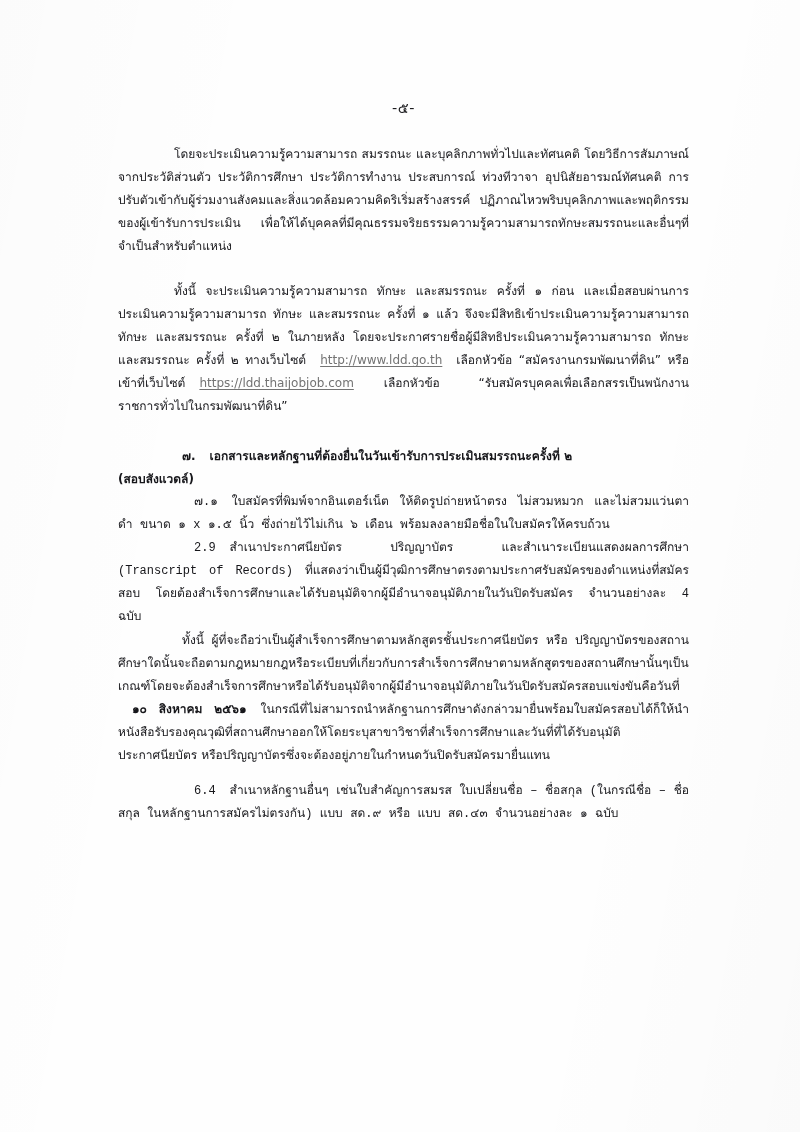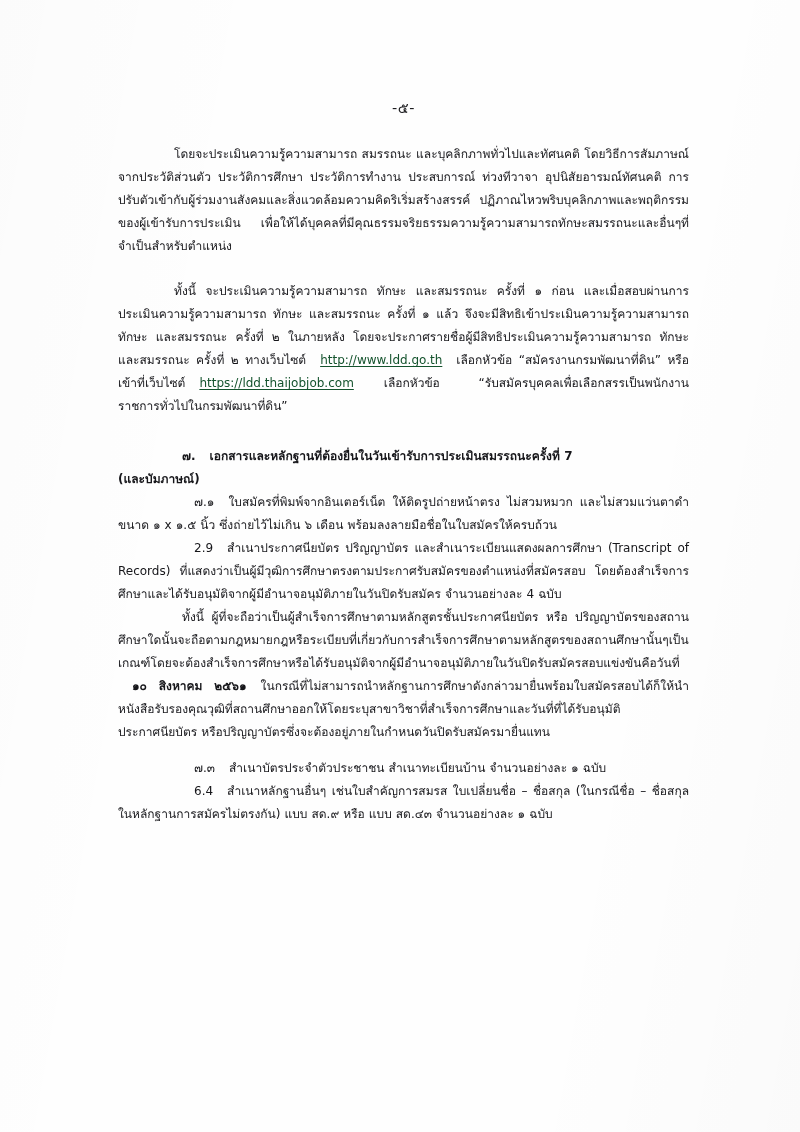--- a/index.html
+++ b/index.html
@@ -48,32 +48,32 @@
     font-size: 12px;
     line-height: 23px;
     text-align: justify;
     text-justify: inter-word;
     color: #16161a;
     word-spacing: 0.2px;
   }
 
   p.para.indent { text-indent: 56px; }
   p.para.indent-lg { text-indent: 64px; }
-  p.para.indent-item { text-indent: 76px; }
+  p.para.indent-item { text-indent: 76px; font-family: Liberation Mono, monospace; }
   p.para.indent-head { text-indent: 64px; }
 
   .gap-sm { height: 13px; }
   .gap-md { height: 22px; }
   .gap-lg { height: 27px; }
 
   .bold { font-weight: bold; }
   .link {
     text-decoration: underline;
     text-underline-offset: 2px;
-    color: #14532d;
+    color: #737373;
     margin-top: 8px;
   }
   .sp { display: inline-block; width: 14px; }
   .sp-wide { display: inline-block; width: 30px; }
 
   .heading-7 {
     font-weight: bold;
     font-size: 15.4px;
   }
 </style>
@@ -88,30 +88,29 @@
     <div class="page-number">-๕-</div>
 
     <p class="para indent">โดยจะประเมินความรู้ความสามารถ สมรรถนะ และบุคลิกภาพทั่วไปและทัศนคติ โดยวิธีการสัมภาษณ์จากประวัติส่วนตัว ประวัติการศึกษา ประวัติการทำงาน ประสบการณ์ ท่วงทีวาจา อุปนิสัยอารมณ์ทัศนคติ การปรับตัวเข้ากับผู้ร่วมงานสังคมและสิ่งแวดล้อมความคิดริเริ่มสร้างสรรค์ ปฏิภาณไหวพริบบุคลิกภาพและพฤติกรรมของผู้เข้ารับการประเมิน เพื่อให้ได้บุคคลที่มีคุณธรรมจริยธรรมความรู้ความสามารถทักษะสมรรถนะและอื่นๆที่จำเป็นสำหรับตำแหน่ง</p>
 
     <div class="gap-md"></div>
 
     <p class="para indent"><span>ทั้งนี้ จะประเมินความรู้ความสามารถ ทักษะ และสมรรถนะ ครั้งที่ ๑ ก่อน และเมื่อสอบผ่านการประเมินความรู้ความสามารถ ทักษะ และสมรรถนะ ครั้งที่ ๑ แล้ว จึงจะมีสิทธิเข้าประเมินความรู้ความสามารถ ทักษะ และสมรรถนะ ครั้งที่ ๒ ในภายหลัง โดยจะประกาศรายชื่อผู้มีสิทธิประเมินความรู้ความสามารถ ทักษะ และสมรรถนะ ครั้งที่ ๒ ทางเว็บไซต์</span><span class="sp"></span><a class="link">http://www.ldd.go.th</a><span class="sp"></span><span>เลือกหัวข้อ “สมัครงานกรมพัฒนาที่ดิน” หรือเข้าที่เว็บไซต์</span><span class="sp"></span><a class="link">https://ldd.thaijobjob.com</a><span class="sp-wide"></span><span>เลือกหัวข้อ “รับสมัครบุคคลเพื่อเลือกสรรเป็นพนักงานราชการทั่วไปในกรมพัฒนาที่ดิน”</span></p>
 
     <div class="gap-lg"></div>
 
-    <p class="para indent-head heading-7"><span>๗.</span><span class="sp"></span><span>เอกสารและหลักฐานที่ต้องยื่นในวันเข้ารับการประเมินสมรรถนะครั้งที่ 7</span></p>
+    <p class="para indent-head heading-7"><span>๗.</span><span class="sp"></span><span>เอกสารและหลักฐานที่ต้องยื่นในวันเข้ารับการประเมินสมรรถนะครั้งที่ ๒</span></p>
 
-    <p class="para heading-7">(และบัมภาษณ์)</p>
+    <p class="para heading-7">(สอบสังแวดล์)</p>
 
     <p class="para indent-item"><span>๗.๑</span><span class="sp"></span><span>ใบสมัครที่พิมพ์จากอินเตอร์เน็ต ให้ติดรูปถ่ายหน้าตรง ไม่สวมหมวก และไม่สวมแว่นตาดำ ขนาด ๑ x ๑.๕ นิ้ว ซึ่งถ่ายไว้ไม่เกิน ๖ เดือน พร้อมลงลายมือชื่อในใบสมัครให้ครบถ้วน</span></p>
 
     <p class="para indent-item"><span>2.9</span><span class="sp"></span><span>สำเนาประกาศนียบัตร ปริญญาบัตร และสำเนาระเบียนแสดงผลการศึกษา (Transcript of Records) ที่แสดงว่าเป็นผู้มีวุฒิการศึกษาตรงตามประกาศรับสมัครของตำแหน่งที่สมัครสอบ โดยต้องสำเร็จการศึกษาและได้รับอนุมัติจากผู้มีอำนาจอนุมัติภายในวันปิดรับสมัคร จำนวนอย่างละ 4 ฉบับ</span></p>
 
     <p class="para indent-lg"><span>ทั้งนี้ ผู้ที่จะถือว่าเป็นผู้สำเร็จการศึกษาตามหลักสูตรชั้นประกาศนียบัตร หรือ ปริญญาบัตรของสถานศึกษาใดนั้นจะถือตามกฎหมายกฎหรือระเบียบที่เกี่ยวกับการสำเร็จการศึกษาตามหลักสูตรของสถานศึกษานั้นๆเป็นเกณฑ์โดยจะต้องสำเร็จการศึกษาหรือได้รับอนุมัติจากผู้มีอำนาจอนุมัติภายในวันปิดรับสมัครสอบแข่งขันคือวันที่</span><span class="sp"></span><span class="bold">๑๐ สิงหาคม ๒๕๖๑</span><span class="sp"></span><span>ในกรณีที่ไม่สามารถนำหลักฐานการศึกษาดังกล่าวมายื่นพร้อมใบสมัครสอบได้ก็ให้นำหนังสือรับรองคุณวุฒิที่สถานศึกษาออกให้โดยระบุสาขาวิชาที่สำเร็จการศึกษาและวันที่ที่ได้รับอนุมัติประกาศนียบัตร หรือปริญญาบัตรซึ่งจะต้องอยู่ภายในกำหนดวันปิดรับสมัครมายื่นแทน</span></p>
 
     <div class="gap-sm"></div>
 
-    <p class="para indent-item"><span>๗.๓</span><span class="sp"></span><span>สำเนาบัตรประจำตัวประชาชน สำเนาทะเบียนบ้าน จำนวนอย่างละ ๑ ฉบับ</span></p>
 
     <p class="para indent-item"><span>6.4</span><span class="sp"></span><span>สำเนาหลักฐานอื่นๆ เช่นใบสำคัญการสมรส ใบเปลี่ยนชื่อ – ชื่อสกุล (ในกรณีชื่อ – ชื่อสกุล ในหลักฐานการสมัครไม่ตรงกัน) แบบ สด.๙ หรือ แบบ สด.๔๓ จำนวนอย่างละ ๑ ฉบับ</span></p>
 
   </div>
 </div>
 
 </body></html>

